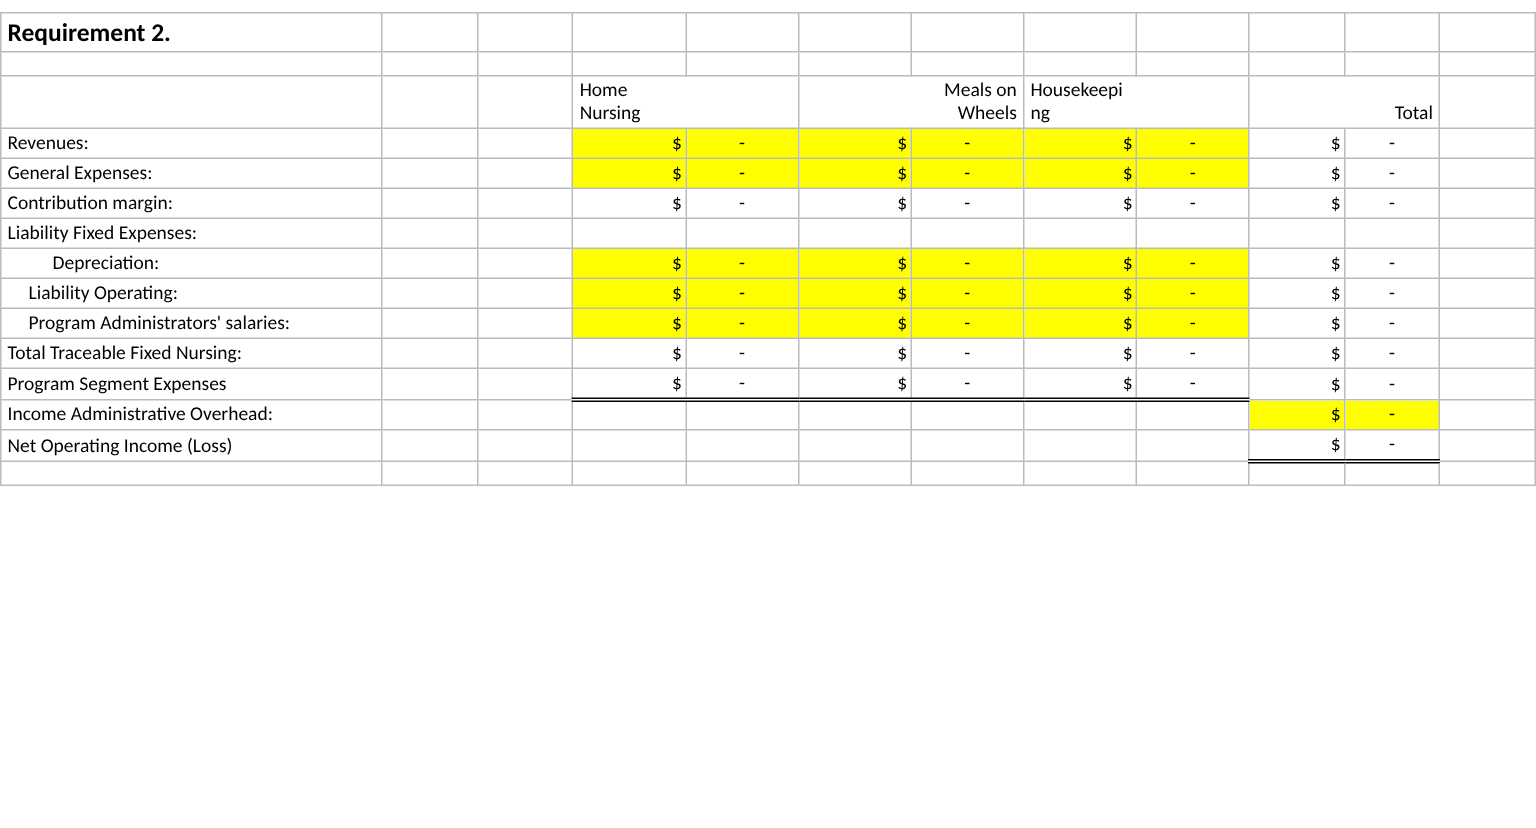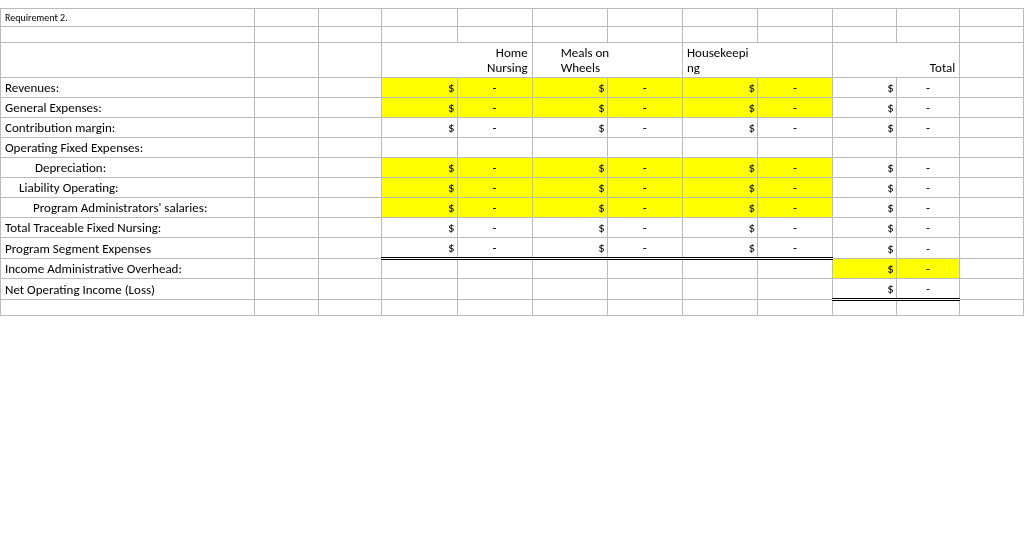--- a/index.html
+++ b/index.html
@@ -71,21 +71,21 @@
       <col class="col-e">
       <col class="col-f">
       <col class="col-g">
       <col class="col-h">
       <col class="col-i">
       <col class="col-j">
       <col class="col-k">
     </colgroup>
     <tbody>
       <tr class="req-row">
-        <td style="font-weight:normal;font-size:10px;">Requirement 2.</td>
+        <td style="font-weight:bold;font-size:17px;">Requirement 2.</td>
         <td></td>
         <td></td>
         <td></td>
         <td></td>
         <td></td>
         <td></td>
         <td></td>
         <td></td>
         <td></td>
         <td></td>
@@ -104,22 +104,22 @@
           <td></td>
           <td></td>
           <td></td>
           <td></td>
       </tr>
 
       <tr class="header-row">
         <td></td>
         <td></td>
         <td></td>
-        <td colspan="2" style="text-align:right;vertical-align:bottom;">Home<br>Nursing</td>
-        <td colspan="2" style="text-align:left;vertical-align:bottom;padding-left:28px;">Meals on<br>Wheels</td>
+        <td colspan="2" style="text-align:left;vertical-align:bottom;">Home<br>Nursing</td>
+        <td colspan="2" style="text-align:right;vertical-align:bottom;padding-left:28px;">Meals on<br>Wheels</td>
         <td colspan="2" style="text-align:left;vertical-align:bottom;">Housekeepi<br>ng</td>
         <td colspan="2" style="text-align:right;vertical-align:bottom;">Total</td>
         <td></td>
       </tr>
 
       <tr>
         <td>Revenues:</td>
         <td></td>
         <td></td>
         <td style="background:#ffff00;text-align:right;padding-right:2px;">$</td>
@@ -157,21 +157,21 @@
         <td style="text-align:right;padding-right:2px;">$</td>
         <td style="text-align:center;">-</td>
         <td style="text-align:right;padding-right:2px;">$</td>
         <td style="text-align:center;">-</td>
         <td style="text-align:right;padding-right:2px;">$</td>
         <td style="text-align:center;">-</td>
         <td></td>
       </tr>
 
       <tr>
-        <td>Operating Fixed Expenses:</td>
+        <td>Liability Fixed Expenses:</td>
         <td></td>
         <td></td>
         <td></td>
         <td></td>
         <td></td>
         <td></td>
         <td></td>
         <td></td>
         <td></td>
         <td></td>
@@ -202,21 +202,21 @@
         <td style="background:#ffff00;text-align:right;padding-right:2px;">$</td>
         <td style="background:#ffff00;text-align:center;">-</td>
         <td style="background:#ffff00;text-align:right;padding-right:2px;">$</td>
         <td style="background:#ffff00;text-align:center;">-</td>
         <td style="text-align:right;padding-right:2px;">$</td>
         <td style="text-align:center;">-</td>
         <td></td>
       </tr>
 
       <tr>
-        <td style="padding-left:32px;margin-top:34px;">Program Administrators' salaries:</td>
+        <td style="padding-left:18px;margin-top:34px;">Program Administrators' salaries:</td>
         <td></td>
         <td></td>
         <td style="background:#ffff00;text-align:right;padding-right:2px;">$</td>
         <td style="background:#ffff00;text-align:center;">-</td>
         <td style="background:#ffff00;text-align:right;padding-right:2px;">$</td>
         <td style="background:#ffff00;text-align:center;">-</td>
         <td style="background:#ffff00;text-align:right;padding-right:2px;">$</td>
         <td style="background:#ffff00;text-align:center;">-</td>
         <td style="text-align:right;padding-right:2px;">$</td>
         <td style="text-align:center;">-</td>

